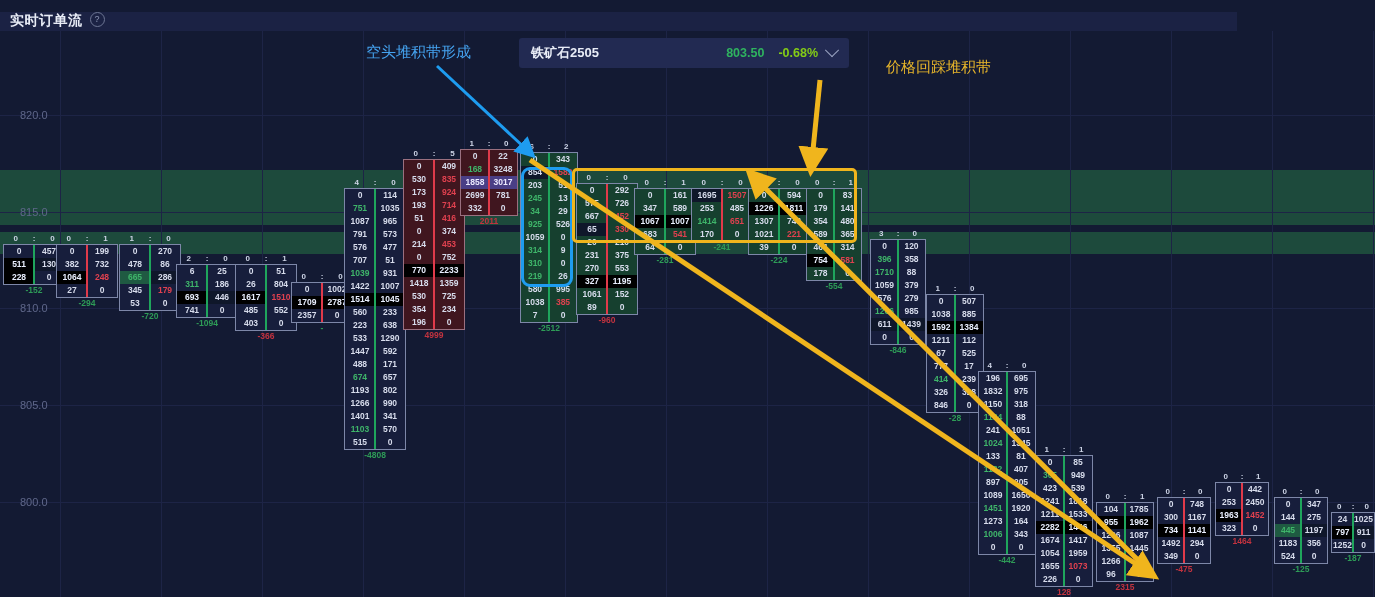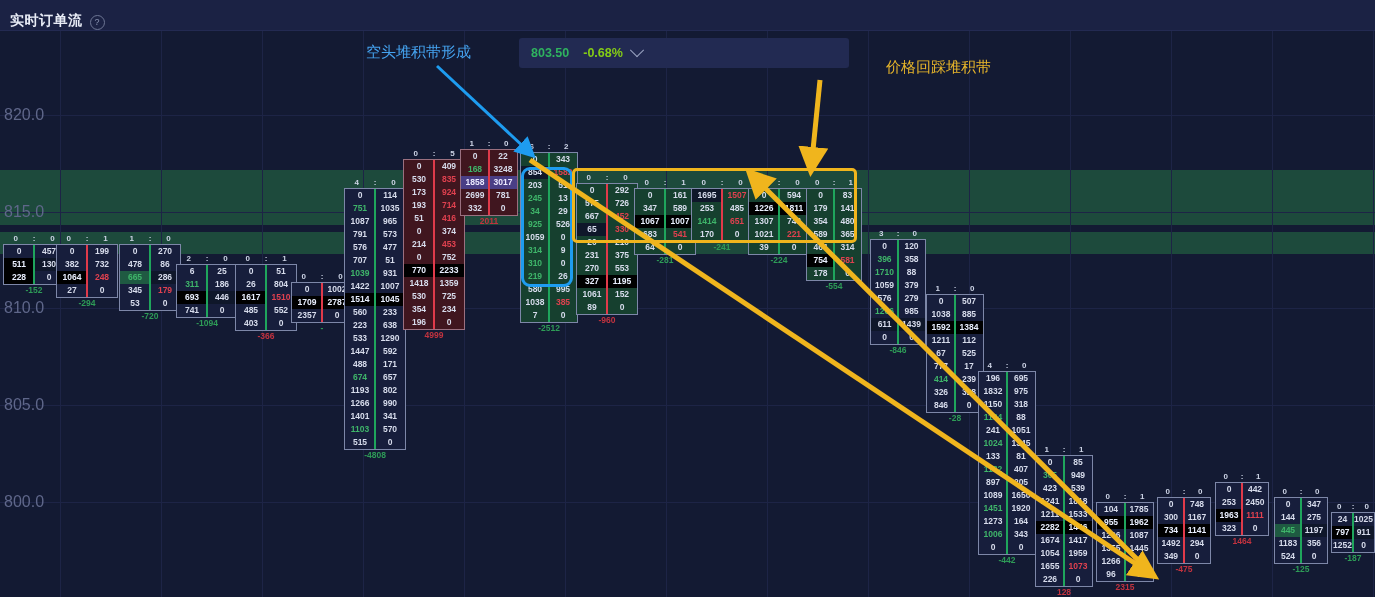--- a/index.html
+++ b/index.html
@@ -4,23 +4,23 @@
 <style>
   html,body{margin:0;padding:0;background:#131a33;}
   body{
     width:1375px;height:597px;position:relative;overflow:hidden;
     font-family:"Liberation Sans","DejaVu Sans",sans-serif;
     color:#c7cfe0;-webkit-font-smoothing:none;
   }
 
   
   #header{
-    position:absolute;left:0;top:0;width:1375px;height:31px;
+    position:absolute;left:0;top:12px;width:1237px;height:31px;
     background:#1b2244;border-bottom:1px solid #232a52;
-    display:flex;align-items:flex-end;box-sizing:border-box;padding-left:10px;
+    display:flex;align-items:flex-start;box-sizing:border-box;padding-left:10px;
   }
   #hdr-title{font-size:14px;font-weight:bold;color:#e8ecf6;letter-spacing:.5px;}
   .help-ic{
     width:13px;height:13px;border:1px solid #6d7694;border-radius:50%;
     margin-left:7px;display:flex;align-items:center;justify-content:center;
     font-size:9px;color:#8c95b3;line-height:1;
   }
   #tf-list{display:flex;align-items:center;margin-left:22px;}
   .tf{
     font-size:13px;color:#79819f;margin-right:20px;position:relative;
@@ -31,21 +31,21 @@
     content:"";position:absolute;left:0;right:0;bottom:-4px;height:2px;
     background:#3d7ce0;border-radius:1px;
   }
 
   
   #chart{position:absolute;left:0;top:31px;width:1375px;height:566px;background:#131a33;overflow:hidden;}
 
   .vgrid{position:absolute;top:0;bottom:0;width:1px;background:#1d2446;}
   .hgrid{position:absolute;left:0;right:0;height:1px;background:#1d2446;}
   .ylab{
-    position:absolute;left:4px;font-size:16px;color:#5d6party;color:#5f678a;
+    position:absolute;left:20px;font-size:11px;color:#5d6party;color:#5f678a;
     transform:translateY(-50%);
   }
 
   
   .band{position:absolute;left:0;right:0;background:#1d4a3c;}
 
   
   .clus{position:absolute;}
   .clus-hdr{
     display:flex;justify-content:space-around;align-items:center;
@@ -1020,21 +1020,21 @@
           <div class="row">
             <div class="cell ">0</div>
             <div class="cell ">442</div>
           </div>
           <div class="row">
             <div class="cell ">253</div>
             <div class="cell ">2450</div>
           </div>
           <div class="row">
             <div class="cell h2">1963</div>
-            <div class="cell hi">1111</div>
+            <div class="cell hi">1452</div>
           </div>
           <div class="row">
             <div class="cell ">323</div>
             <div class="cell ">0</div>
           </div>
           <div class="midline r"></div>
         </div>
         <div class="delta pos">1464</div>
       </div>
       <div class="clus" style="left: 1274px; top: 455px; width: 54px;">
@@ -1088,20 +1088,21 @@
             <div class="cell ">0</div>
           </div>
           <div class="midline g"></div>
         </div>
         <div class="delta neg">-187</div>
       </div>
     </div>
 </div>
 
 <div id="chip">
+  <div id="chip-name">铁矿石2505</div>
   <div id="chip-price">803.50</div>
   <div id="chip-chg">-0.68%</div>
   <div class="chev"></div>
 </div>
 
 <div class="anno" id="anno-left">空头堆积带形成</div>
 <div class="anno" id="anno-right">价格回踩堆积带</div>
 
 <div class="hl-box" id="hl-cyan"></div>
 <div class="hl-box" id="hl-gold"></div>

